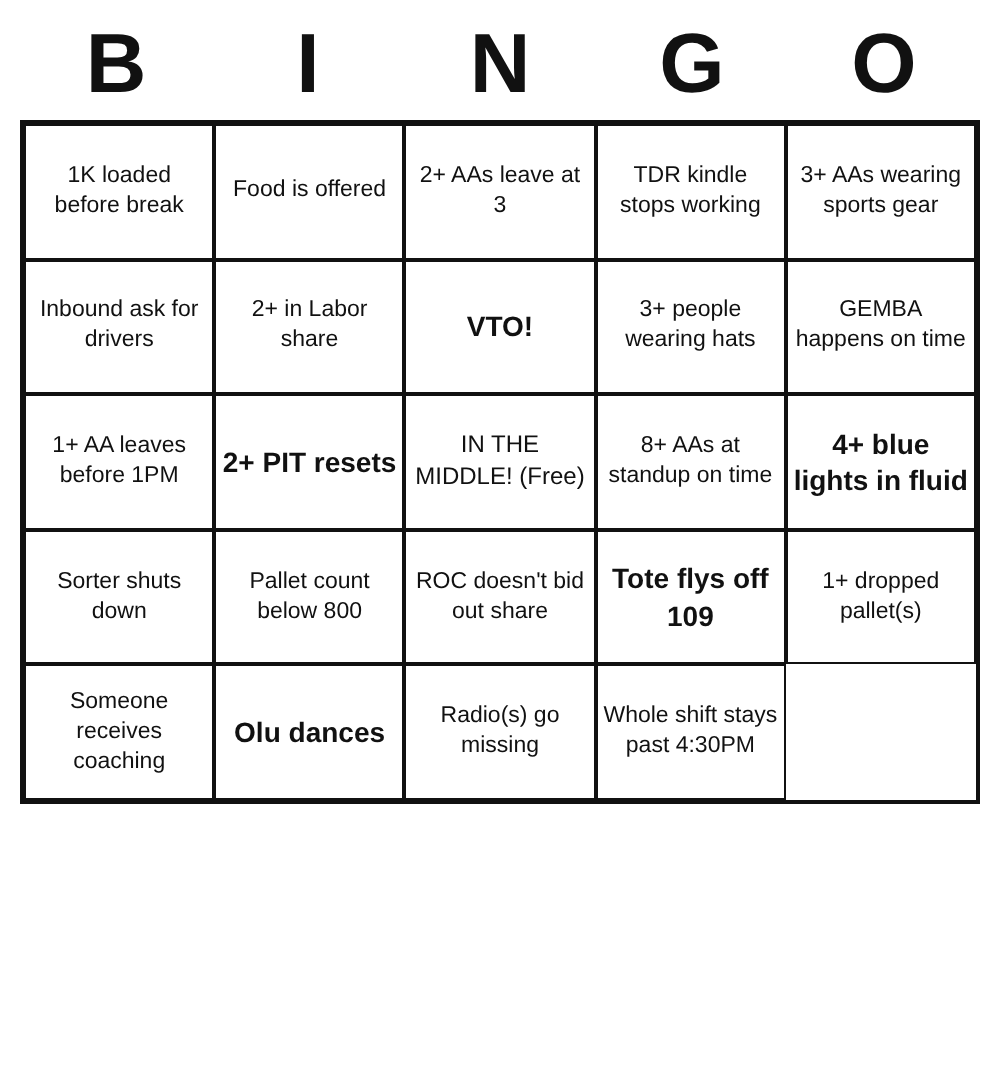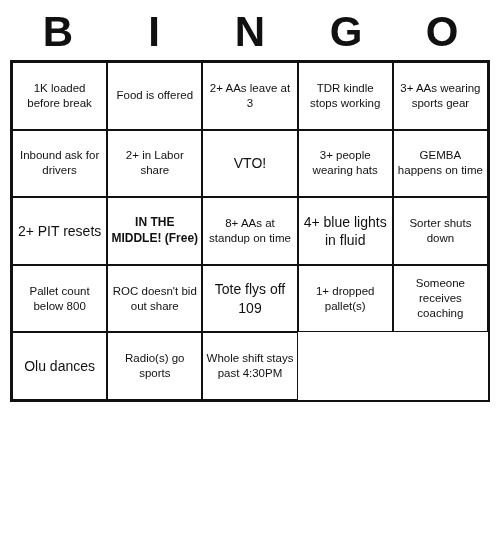--- a/index.html
+++ b/index.html
@@ -40,25 +40,25 @@
       align-items: center;
       justify-content: center;
       text-align: center;
       padding: 3px;
       font-size: 11.5px;
       line-height: 1.3;
       color: #111;
       background: #fff;
     }
     .bingo-cell.free {
-      font-weight: bold;
+      font-weight: normal;
       font-size: 12px;
     }
     .bingo-cell.bold-text {
-      font-weight: normal;
+      font-weight: bold;
       font-size: 14px;
     }
   </style>
 </head>
 <body>
 
 <div id="bingo-header">
 <span class="bingo-letter">B</span>
     <span class="bingo-letter">I</span>
     <span class="bingo-letter">N</span>
@@ -70,26 +70,27 @@
 <div class="bingo-cell">1K loaded before break</div>
     <div class="bingo-cell">Food is offered</div>
     <div class="bingo-cell">2+ AAs leave at 3</div>
     <div class="bingo-cell">TDR kindle stops working</div>
     <div class="bingo-cell">3+ AAs wearing sports gear</div>
     <div class="bingo-cell">Inbound ask for drivers</div>
     <div class="bingo-cell">2+ in Labor share</div>
     <div class="bingo-cell bold-text">VTO!</div>
     <div class="bingo-cell">3+ people wearing hats</div>
     <div class="bingo-cell">GEMBA happens on time</div>
+    <div class="bingo-cell">1+ AA leaves before 1PM</div>
     <div class="bingo-cell bold-text">2+ PIT resets</div>
     <div class="bingo-cell free">IN THE MIDDLE! (Free)</div>
     <div class="bingo-cell">8+ AAs at standup on time</div>
     <div class="bingo-cell bold-text">4+ blue lights in fluid</div>
     <div class="bingo-cell">Sorter shuts down</div>
     <div class="bingo-cell">Pallet count below 800</div>
     <div class="bingo-cell">ROC doesn't bid out share</div>
     <div class="bingo-cell bold-text">Tote flys off 109</div>
     <div class="bingo-cell">1+ dropped pallet(s)</div>
     <div class="bingo-cell">Someone receives coaching</div>
     <div class="bingo-cell bold-text">Olu dances</div>
-    <div class="bingo-cell">Radio(s) go sports</div>
+    <div class="bingo-cell">Radio(s) go missing</div>
     <div class="bingo-cell">Whole shift stays past 4:30PM</div>
   </div>
 
 </body></html>

